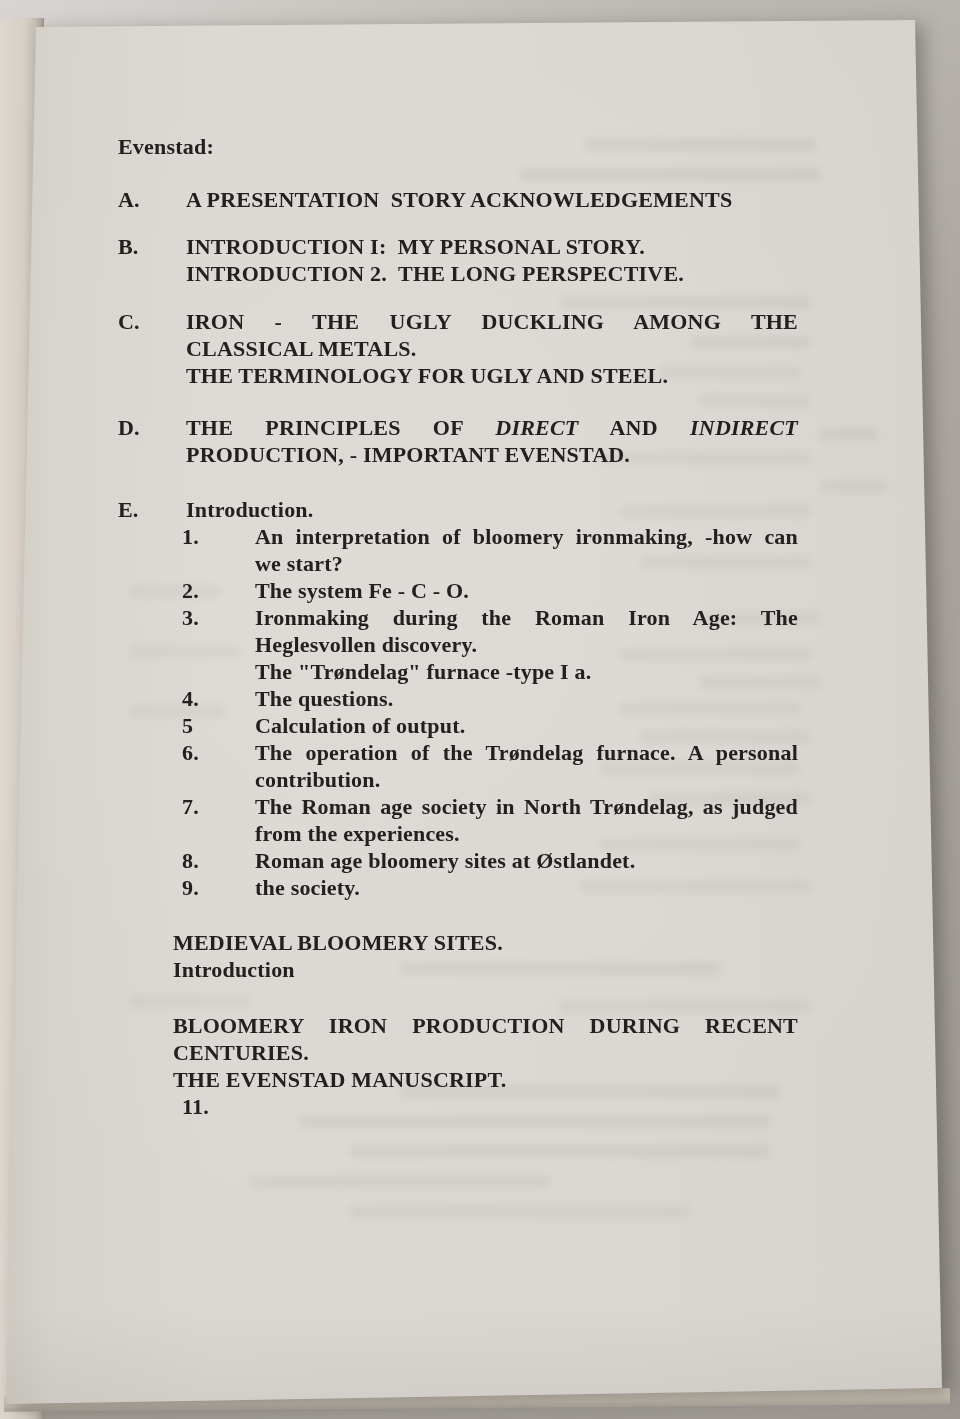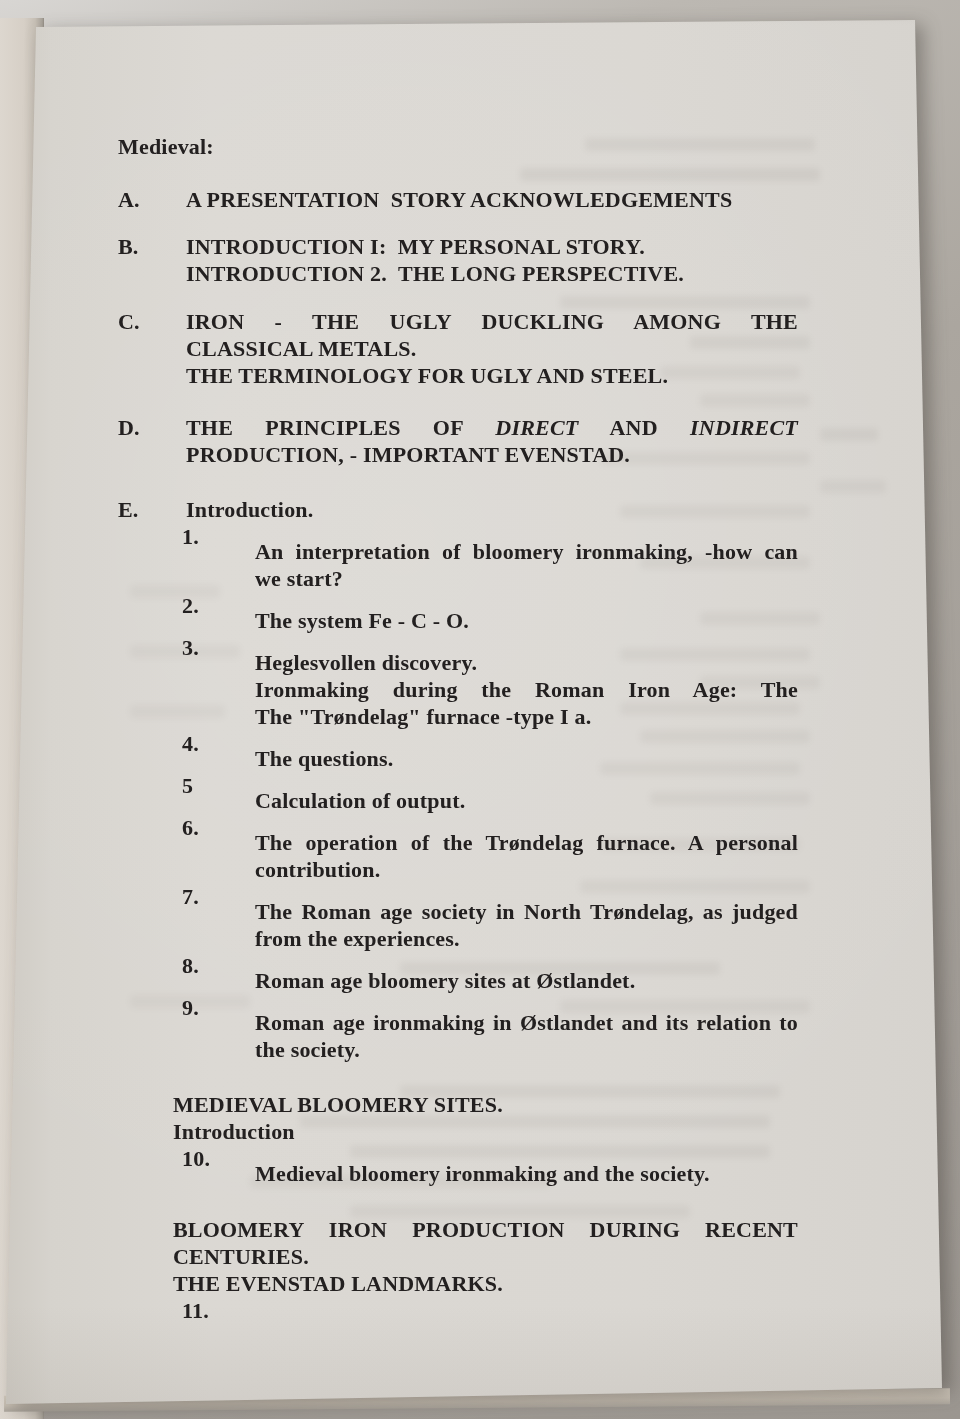--- a/index.html
+++ b/index.html
@@ -35,21 +35,21 @@
     color:var(--ink,#232020);font-size:22px;line-height:27px;font-weight:700;
     letter-spacing:.2px;}
   .line{white-space:pre-wrap;}
   .jl{white-space:normal;text-align:justify;text-align-last:justify;}
   .it{font-style:italic;}
   .sec{display:flex;align-items:flex-start;}
   .lab{flex:none;width:68px;}
   .txt{flex:1;min-width:0;}
   .item{display:flex;align-items:flex-start;padding-left:64px;}
   .num{flex:none;width:73px;}
-  .itxt{flex:1;min-width:0;margin-top:15px;}
+  .itxt{flex:1;min-width:0;}
   .subhead{padding-left:55px;}
   .s-a{margin-top:26px}.s-b{margin-top:20px}.s-c{margin-top:21px}
   .s-d{margin-top:25px}.s-e{margin-top:28px}
   .blk-med{margin-top:28px}.blk-rec{margin-top:29px}
 </style>
 </head>
 <body style="--backdrop: #a6a19b; --ink: #232020;">
 
 <div class="photo">
   <div class="backdrop"></div>
@@ -88,21 +88,21 @@
       <div class="ghost" style="left: 560px; top: 1000px; width: 250px; opacity: 0.07;"></div>
       <div class="ghost" style="left: 130px; top: 995px; width: 120px; opacity: 0.06;"></div>
       <div class="ghost" style="left: 400px; top: 1085px; width: 380px; opacity: 0.08;"></div>
       <div class="ghost" style="left: 300px; top: 1115px; width: 470px; opacity: 0.08;"></div>
       <div class="ghost" style="left: 350px; top: 1145px; width: 420px; opacity: 0.08;"></div>
       <div class="ghost" style="left: 250px; top: 1175px; width: 300px; opacity: 0.07;"></div>
       <div class="ghost" style="left: 350px; top: 1205px; width: 340px; opacity: 0.07;"></div>
     </div>
 
   <div class="toc">
-    <div class="line">Medieval:</div>
+    <div class="line">Evenstad:</div>
 
     <div class="sec s-a">
       <div class="lab">A.</div>
       <div class="txt">
         <div class="line">A PRESENTATION  STORY ACKNOWLEDGEMENTS</div>
       </div>
     </div>
 
     <div class="sec s-b">
       <div class="lab">B.</div>
@@ -147,22 +147,22 @@
     <div class="item">
       <div class="num">2.</div>
       <div class="itxt">
         <div class="line">The system Fe - C - O.</div>
       </div>
     </div>
 
     <div class="item">
       <div class="num">3.</div>
       <div class="itxt">
+        <div class="line jl">Ironmaking during the Roman Iron Age: The</div>
         <div class="line">Heglesvollen discovery.</div>
-        <div class="line jl">Ironmaking during the Roman Iron Age: The</div>
         <div class="line">The "Trøndelag" furnace -type I a.</div>
       </div>
     </div>
 
     <div class="item">
       <div class="num">4.</div>
       <div class="itxt">
         <div class="line">The questions.</div>
       </div>
     </div>
@@ -193,38 +193,31 @@
     <div class="item">
       <div class="num">8.</div>
       <div class="itxt">
         <div class="line">Roman age bloomery sites at Østlandet.</div>
       </div>
     </div>
 
     <div class="item">
       <div class="num">9.</div>
       <div class="itxt">
-        <div class="line jl">Roman age ironmaking in Østlandet and its relation to</div>
         <div class="line">the society.</div>
       </div>
     </div>
 
     <div class="blk-med">
       <div class="line subhead">MEDIEVAL BLOOMERY SITES.</div>
       <div class="line subhead">Introduction</div>
-      <div class="item">
-        <div class="num">10.</div>
-        <div class="itxt">
-          <div class="line">Medieval bloomery ironmaking and the society.</div>
-        </div>
-      </div>
     </div>
 
     <div class="blk-rec">
       <div class="line subhead jl">BLOOMERY IRON PRODUCTION DURING RECENT</div>
       <div class="line subhead">CENTURIES.</div>
-      <div class="line subhead">THE EVENSTAD LANDMARKS.</div>
+      <div class="line subhead">THE EVENSTAD MANUSCRIPT.</div>
       <div class="item">
         <div class="num">11.</div>
       </div>
     </div>
   </div>
 </div>
 
 </body></html>

